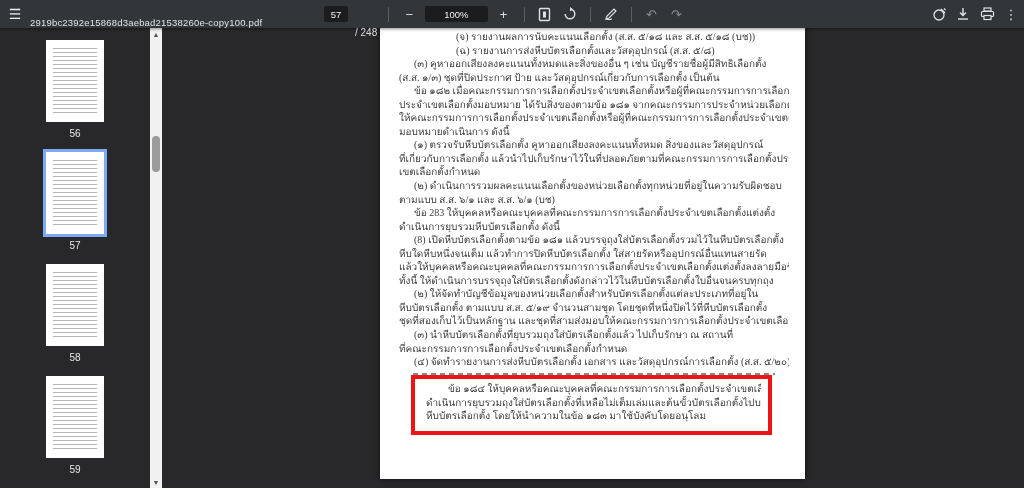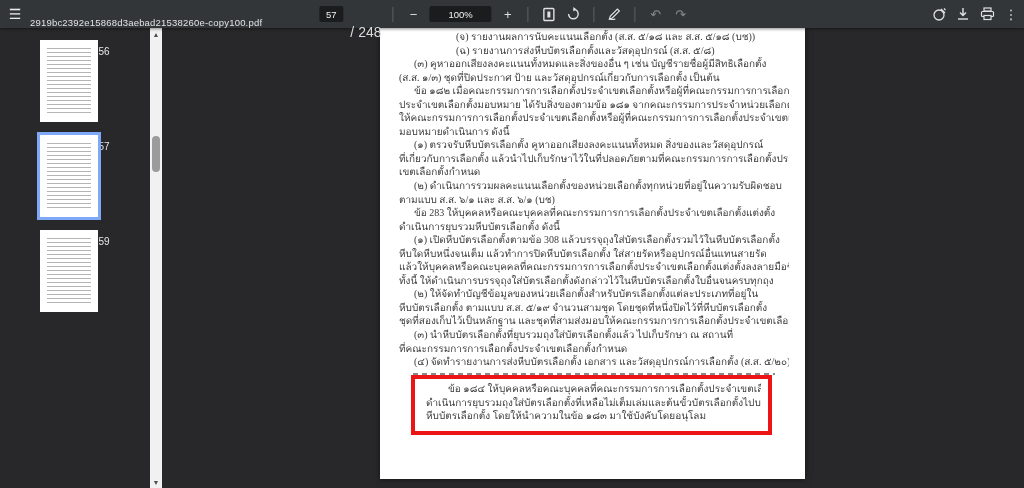--- a/index.html
+++ b/index.html
@@ -13,34 +13,34 @@
   .tb-left { position:absolute; left:0; top:0; height:28px; display:flex; align-items:center; }
   .menu-btn { width:30px; height:28px; display:flex; align-items:center; justify-content:center;
               font-size:14px; color:#e8eaed; cursor:pointer; }
   .filename { font-size:9.5px; color:#e2e3e4; letter-spacing:.2px;margin-top:16px; }
   .tb-center { position:absolute; left:50%; top:0; transform:translateX(-52%);
                height:28px; display:flex; align-items:center; gap:7px; }
   .pgbox, .zoombox { background:#1a1c1d; color:#f1f1f1; font-size:9.5px; border-radius:2px;
                      display:flex; align-items:center; justify-content:center; }
   .pgbox { width:24px; height:16px; }
   .zoombox { height:16px; padding:0 19px; }
-  .pgtotal { font-size:14px; color:#dadce0;margin-top:36px; }
+  .pgtotal { font-size:10px; color:#dadce0;margin-top:36px; }
   .sep { width:1px; height:15px; background:#5c6063; margin:0 4px; }
   .tbtn { min-width:18px; height:22px; display:flex; align-items:center; justify-content:center;
           color:#dfe1e4; font-size:13px; cursor:pointer; }
   .tbtn svg { display:block; }
   .tbtn.disabled { color:#84888c; }
   .tb-right { position:absolute; right:4px; top:0; height:28px; display:flex; align-items:center; gap:6px; }
 
   
   .sidebar { position:absolute; left:0; top:28px; width:162px; height:460px;
              background:#28282a; overflow:hidden; }
   .thumb-list { position:absolute; left:0; top:0; width:150px; height:460px;
                 display:flex; flex-direction:column; align-items:center; padding-top:12px; }
-  .thumb-item { display:flex; flex-direction:row; margin-bottom:13px; cursor:pointer; }
+  .thumb-item { display:flex; flex-direction:column; align-items:center; margin-bottom:13px; cursor:pointer; }
   .thumb-page { width:58px; height:82px; background:#ffffff; position:relative; overflow:hidden; }
   .thumb-item.selected .thumb-page { outline:3px solid #7ea9f7; outline-offset:0; }
   .thumb-lines { position:absolute; left:7px; right:7px; top:8px; bottom:8px;
                  background:repeating-linear-gradient(180deg,#9d9d9d 0 1px,transparent 1px 4px); opacity:.75; }
   .thumb-label { margin-top:6px; font-size:10px; color:#e6e6e6; }
 
   
   .sb-scroll { position:absolute; right:0; top:0; width:12px; height:460px; background:#f1f1f1; }
   .sb-arrow { position:absolute; left:0; width:12px; height:12px; color:#505050; font-size:7px;
               display:flex; align-items:center; justify-content:center; cursor:pointer; }
@@ -137,20 +137,26 @@
         <div class="thumb-page">
           <div class="thumb-lines"></div>
         </div>
         <div class="thumb-label">56</div>
       </div>
       <div class="thumb-item selected">
         <div class="thumb-page">
           <div class="thumb-lines"></div>
         </div>
         <div class="thumb-label">57</div>
+      </div>
+      <div class="thumb-item">
+        <div class="thumb-page">
+          <div class="thumb-lines"></div>
+        </div>
+        <div class="thumb-label">58</div>
       </div>
       <div class="thumb-item">
         <div class="thumb-page">
           <div class="thumb-lines"></div>
         </div>
         <div class="thumb-label">59</div>
       </div>
     </div>
   <div class="sb-scroll">
     <div class="sb-arrow up">▲</div>
@@ -170,21 +176,21 @@
         <div class="tline ind0">ประจำเขตเลือกตั้งมอบหมาย ได้รับสิ่งของตามข้อ ๑๘๑ จากคณะกรรมการประจำหน่วยเลือกตั้งแล้ว</div>
         <div class="tline ind0">ให้คณะกรรมการการเลือกตั้งประจำเขตเลือกตั้งหรือผู้ที่คณะกรรมการการเลือกตั้งประจำเขตเลือกตั้ง</div>
         <div class="tline ind0">มอบหมายดำเนินการ  ดังนี้</div>
         <div class="tline ind1">(๑) ตรวจรับหีบบัตรเลือกตั้ง  คูหาออกเสียงลงคะแนนทั้งหมด  สิ่งของและวัสดุอุปกรณ์</div>
         <div class="tline ind0">ที่เกี่ยวกับการเลือกตั้ง  แล้วนำไปเก็บรักษาไว้ในที่ปลอดภัยตามที่คณะกรรมการการเลือกตั้งประจำ</div>
         <div class="tline ind0">เขตเลือกตั้งกำหนด</div>
         <div class="tline ind1">(๒) ดำเนินการรวมผลคะแนนเลือกตั้งของหน่วยเลือกตั้งทุกหน่วยที่อยู่ในความรับผิดชอบ</div>
         <div class="tline ind0">ตามแบบ ส.ส. ๖/๑ และ ส.ส. ๖/๑ (บช)</div>
         <div class="tline ind1">ข้อ 283 ให้บุคคลหรือคณะบุคคลที่คณะกรรมการการเลือกตั้งประจำเขตเลือกตั้งแต่งตั้ง</div>
         <div class="tline ind0">ดำเนินการยุบรวมหีบบัตรเลือกตั้ง  ดังนี้</div>
-        <div class="tline ind1">(๑) เปิดหีบบัตรเลือกตั้งตามข้อ 308 แล้วบรรจุถุงใส่บัตรเลือกตั้งรวมไว้ในหีบบัตรเลือกตั้ง</div>
+        <div class="tline ind1">(8) เปิดหีบบัตรเลือกตั้งตามข้อ ๑๘๑ แล้วบรรจุถุงใส่บัตรเลือกตั้งรวมไว้ในหีบบัตรเลือกตั้ง</div>
         <div class="tline ind0">หีบใดหีบหนึ่งจนเต็ม  แล้วทำการปิดหีบบัตรเลือกตั้ง  ใส่สายรัดหรืออุปกรณ์อื่นแทนสายรัด</div>
         <div class="tline ind0">แล้วให้บุคคลหรือคณะบุคคลที่คณะกรรมการการเลือกตั้งประจำเขตเลือกตั้งแต่งตั้งลงลายมือชื่อบนสายรัด</div>
         <div class="tline ind0">ทั้งนี้  ให้ดำเนินการบรรจุถุงใส่บัตรเลือกตั้งดังกล่าวไว้ในหีบบัตรเลือกตั้งใบอื่นจนครบทุกถุง</div>
         <div class="tline ind1">(๒) ให้จัดทำบัญชีข้อมูลของหน่วยเลือกตั้งสำหรับบัตรเลือกตั้งแต่ละประเภทที่อยู่ใน</div>
         <div class="tline ind0">หีบบัตรเลือกตั้ง  ตามแบบ  ส.ส.  ๕/๑๙  จำนวนสามชุด  โดยชุดที่หนึ่งปิดไว้ที่หีบบัตรเลือกตั้ง</div>
         <div class="tline ind0">ชุดที่สองเก็บไว้เป็นหลักฐาน  และชุดที่สามส่งมอบให้คณะกรรมการการเลือกตั้งประจำเขตเลือกตั้ง</div>
         <div class="tline ind1">(๓) นำหีบบัตรเลือกตั้งที่ยุบรวมถุงใส่บัตรเลือกตั้งแล้ว  ไปเก็บรักษา  ณ  สถานที่</div>
         <div class="tline ind0">ที่คณะกรรมการการเลือกตั้งประจำเขตเลือกตั้งกำหนด</div>
         <div class="tline ind1">(๔) จัดทำรายงานการส่งหีบบัตรเลือกตั้ง  เอกสาร  และวัสดุอุปกรณ์การเลือกตั้ง (ส.ส. ๕/๒๐)</div>
       </div>

